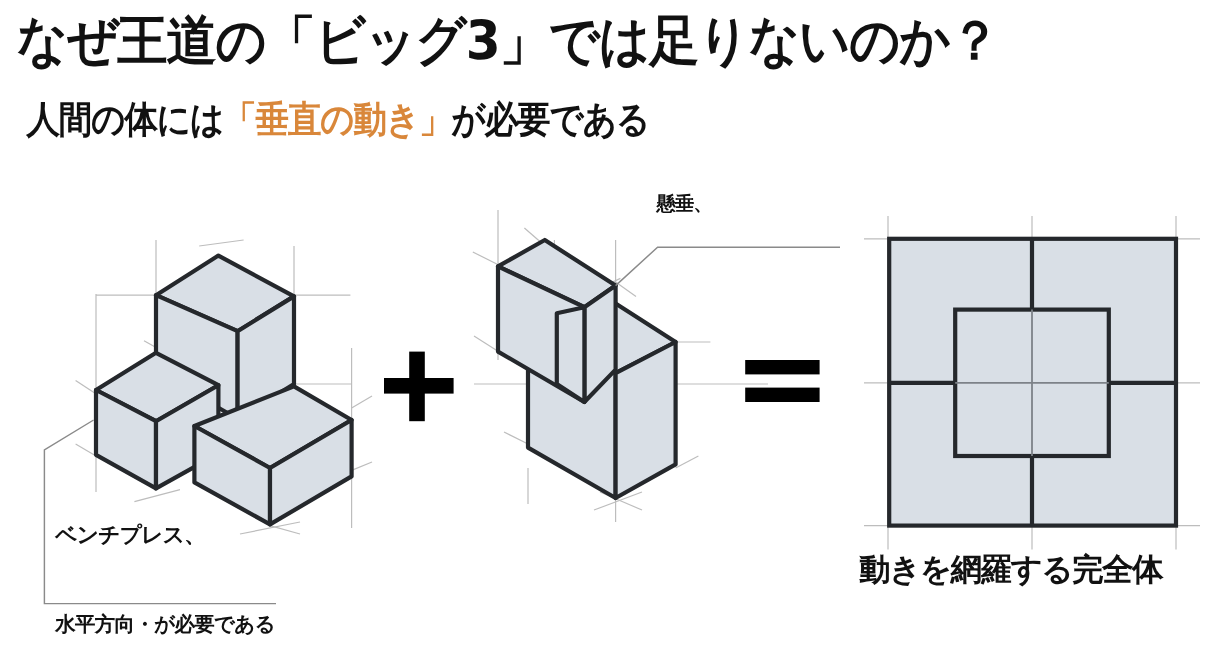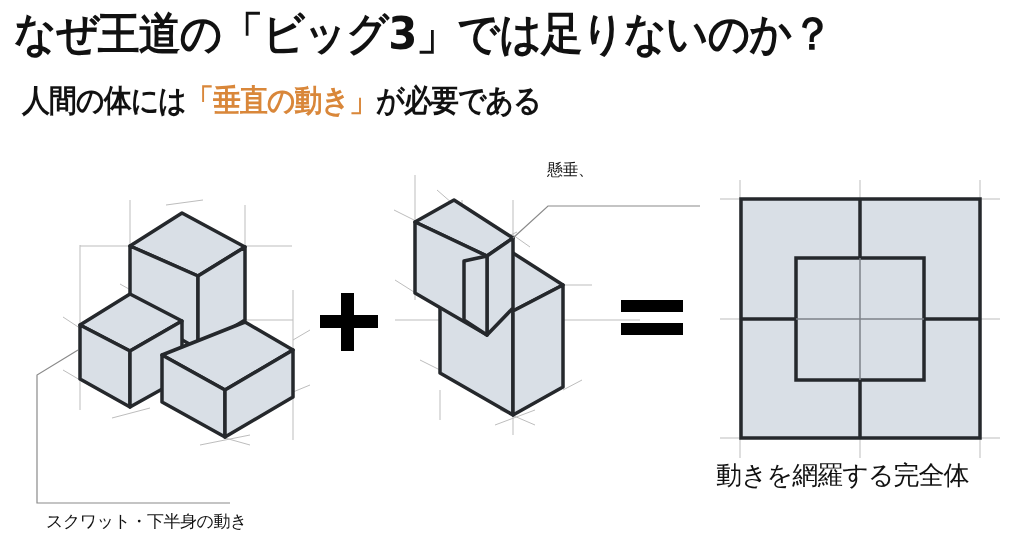--- a/index.html
+++ b/index.html
@@ -16,21 +16,21 @@
   }
   .subtitle {
     position:absolute; left:22px; top:80px; margin:0;
     font-size:31px; font-weight:900; letter-spacing:-1px; line-height:40px;
     white-space:nowrap; color:#111;
     transform:scaleX(0.9); transform-origin:left top;
   }
   .subtitle .accent { color:#d9873a; }
   svg.diagram { position:absolute; left:0; top:0; }
   .lbl {
-    position:absolute; font-weight:400; color:#111; white-space:nowrap;
+    position:absolute; font-weight:700; color:#111; white-space:nowrap;
     letter-spacing:-0.5px;
   }
   .lbl-left { left:46px; top:436px; font-size:18px; line-height:22px; }
   .lbl-left-sub { left:46px; top:510px; font-size:17px; line-height:22px; }
   .lbl-mid { left:547px; top:160px; font-size:16px; line-height:20px; }
   .lbl-mid-sub { left:547px; top:215px; font-size:16px; line-height:20px; }
   .lbl-right { left:716px; top:458px; font-size:26px; line-height:34px; letter-spacing:-1px; }
   .lbl-right span, .lbl-left span, .lbl-mid span, .lbl-mid-sub span { display:block; }
 </style>
 </head>
@@ -157,22 +157,23 @@
       <rect x="796" y="258" width="128" height="122"></rect>
     </g>
     <g stroke="#7d8288" stroke-width="1.5" fill="none">
       <line x1="860" y1="258" x2="860" y2="380"></line>
       <line x1="796" y1="319" x2="924" y2="319"></line>
     </g>
   </g>
 </svg>
 
 <div class="lbl lbl-left">
+  <span>ベンチプレス、</span>
 </div>
-<div class="lbl lbl-left-sub">スクワット・下半身の動き</div>
+<div class="lbl lbl-left-sub">水平方向・が必要である</div>
 
 <div class="lbl lbl-mid">
   <span>懸垂、</span>
 </div>
 <div class="lbl lbl-mid-sub">
 </div>
 
 <div class="lbl lbl-right">
   <span>動きを網羅する完全体</span>
 </div>

